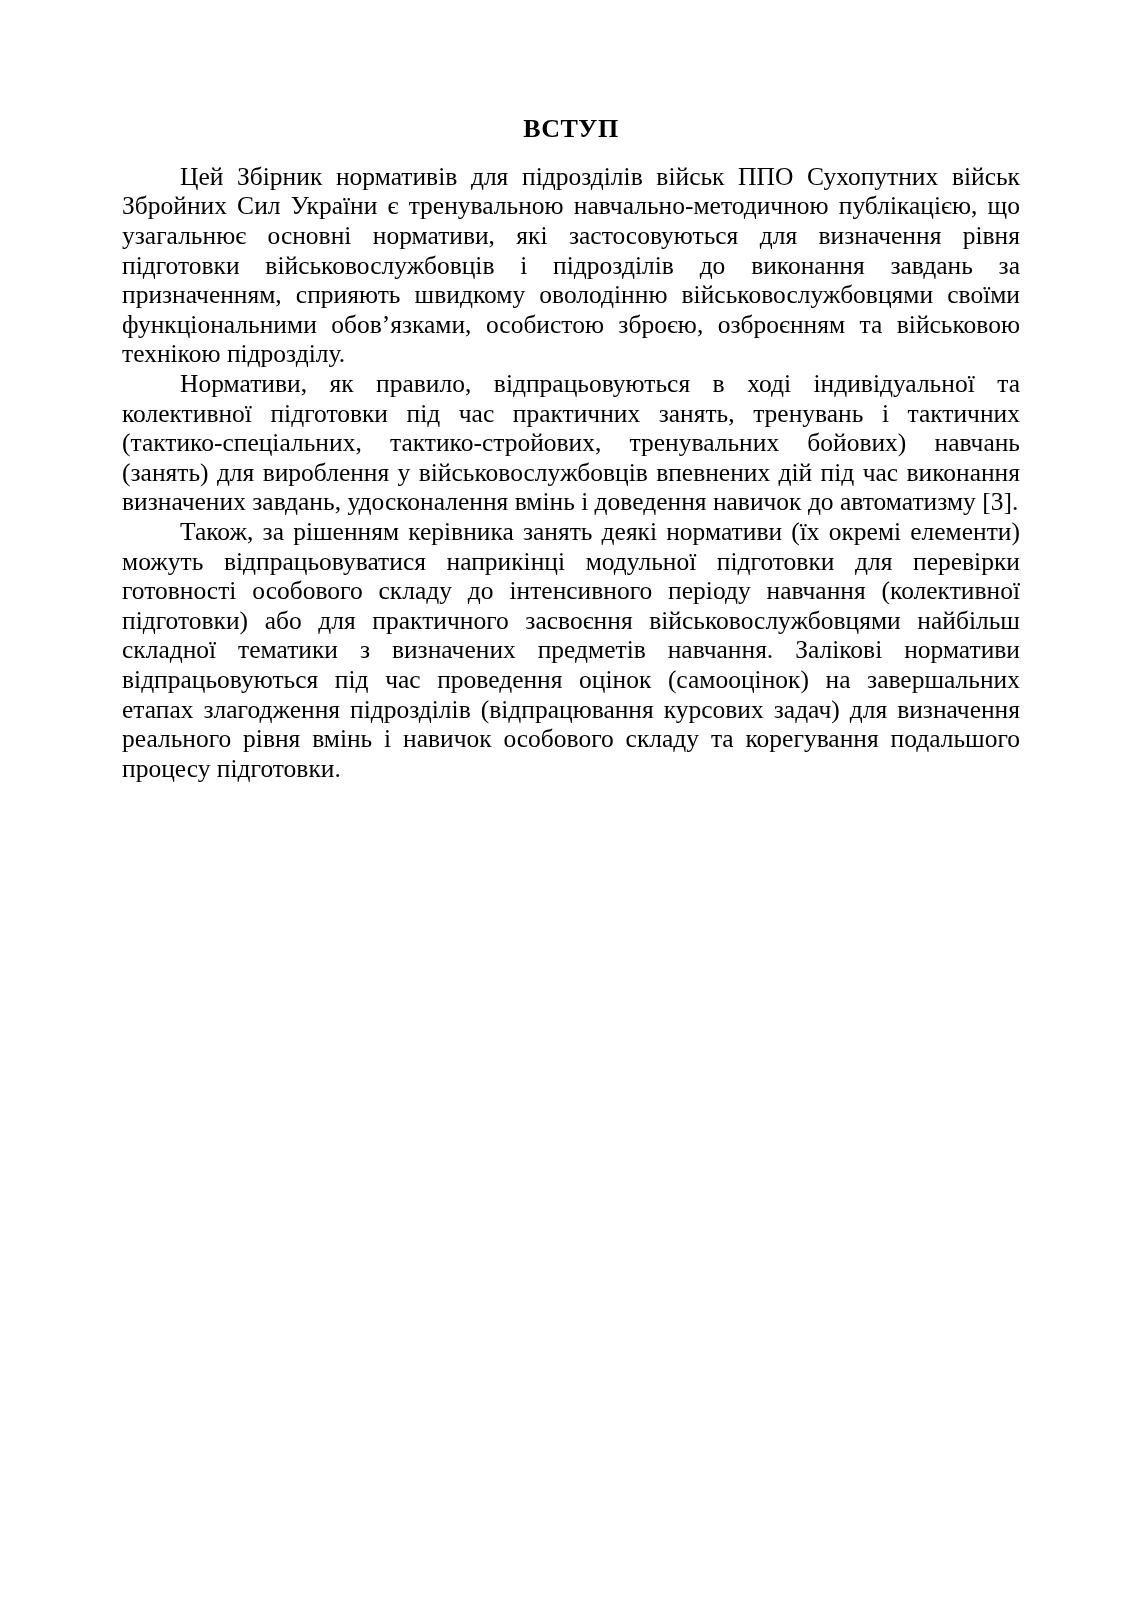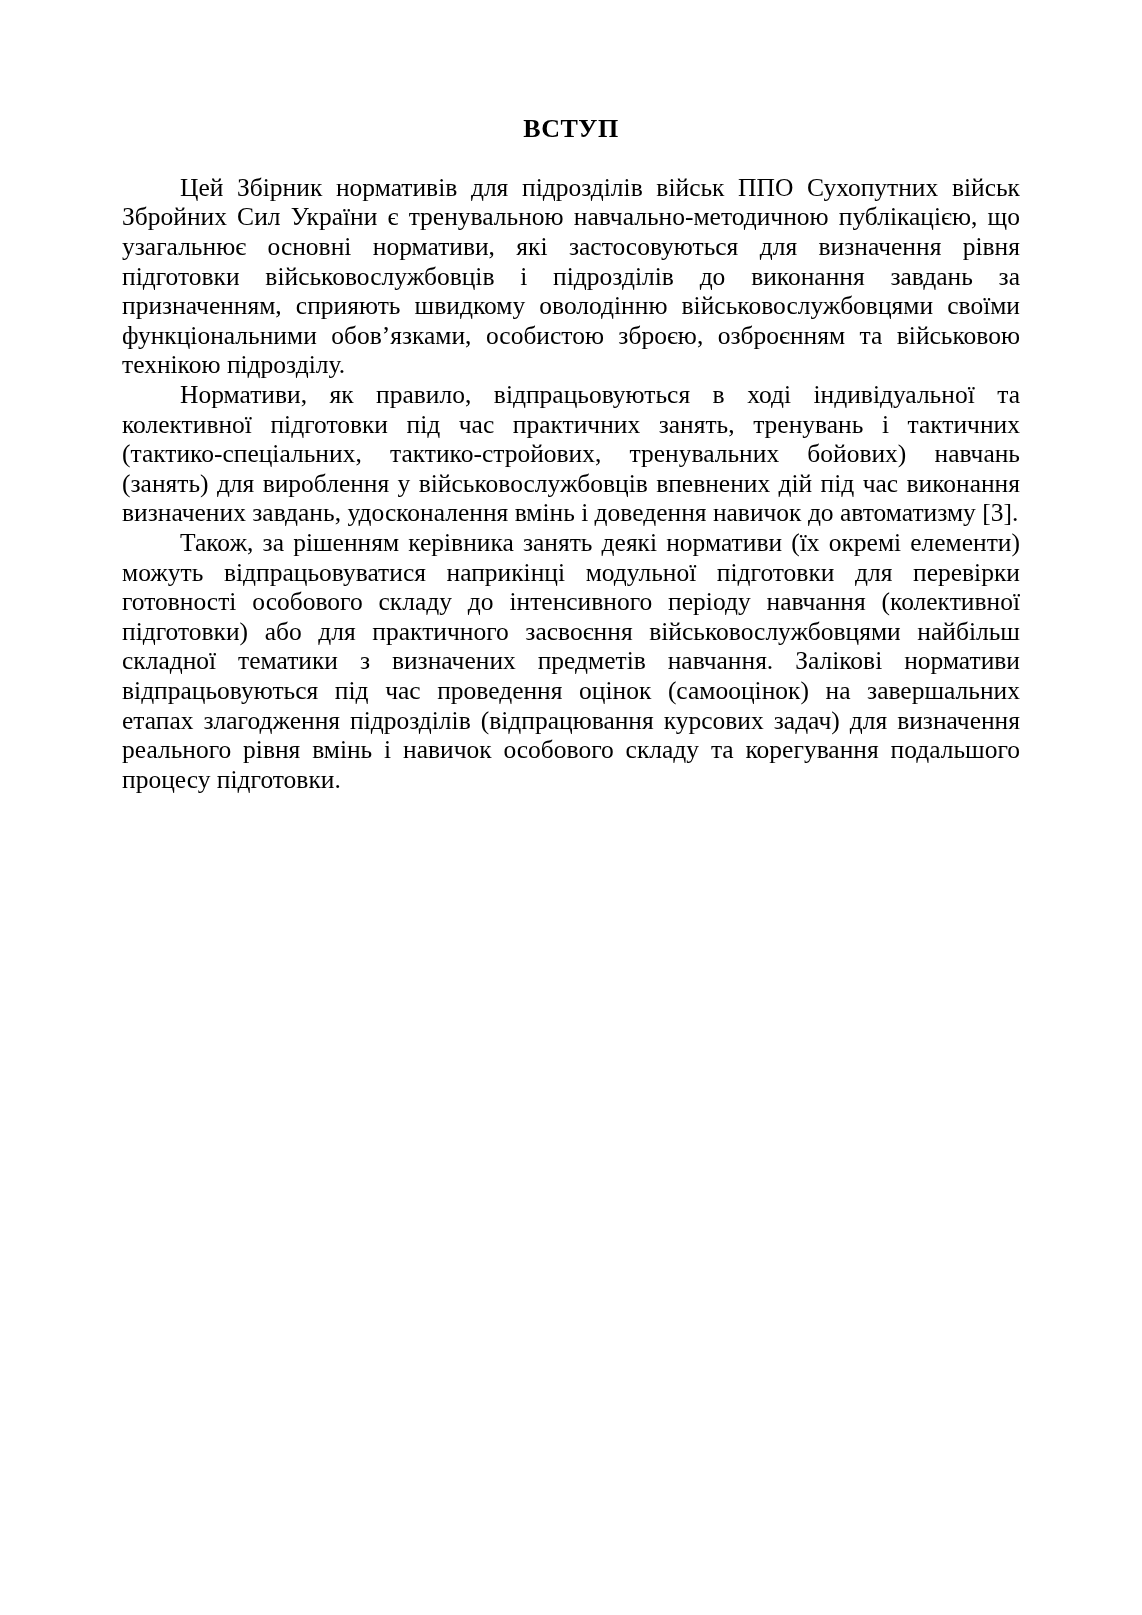--- a/index.html
+++ b/index.html
@@ -41,21 +41,21 @@
     margin: 0;
     padding-top: 0;
     font-size: 25.5px;
     line-height: 29.6px;
     text-align: justify;
     text-justify: inter-word;
     text-indent: 58px;
     hyphens: none;
   }
   .body-text.first {
-    margin-top: 29px;
+    margin-top: 18px;
   }
   .page-number {
     position: absolute;
     left: 0;
     right: 0;
     top: 1482px;
     text-align: center;
     font-size: 25px;
     line-height: 1;
   }

